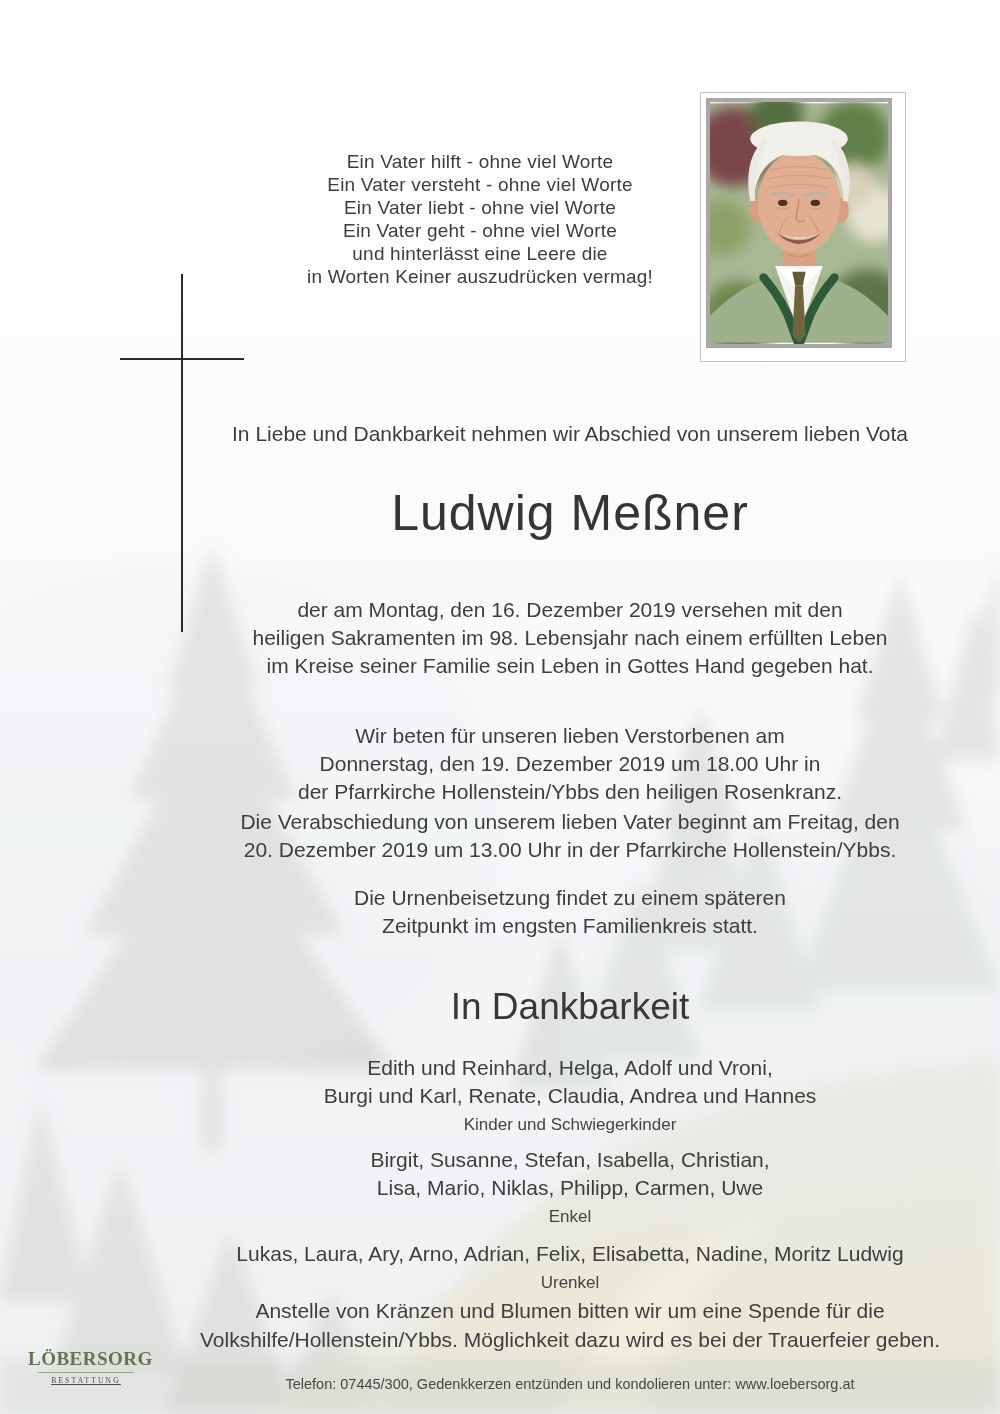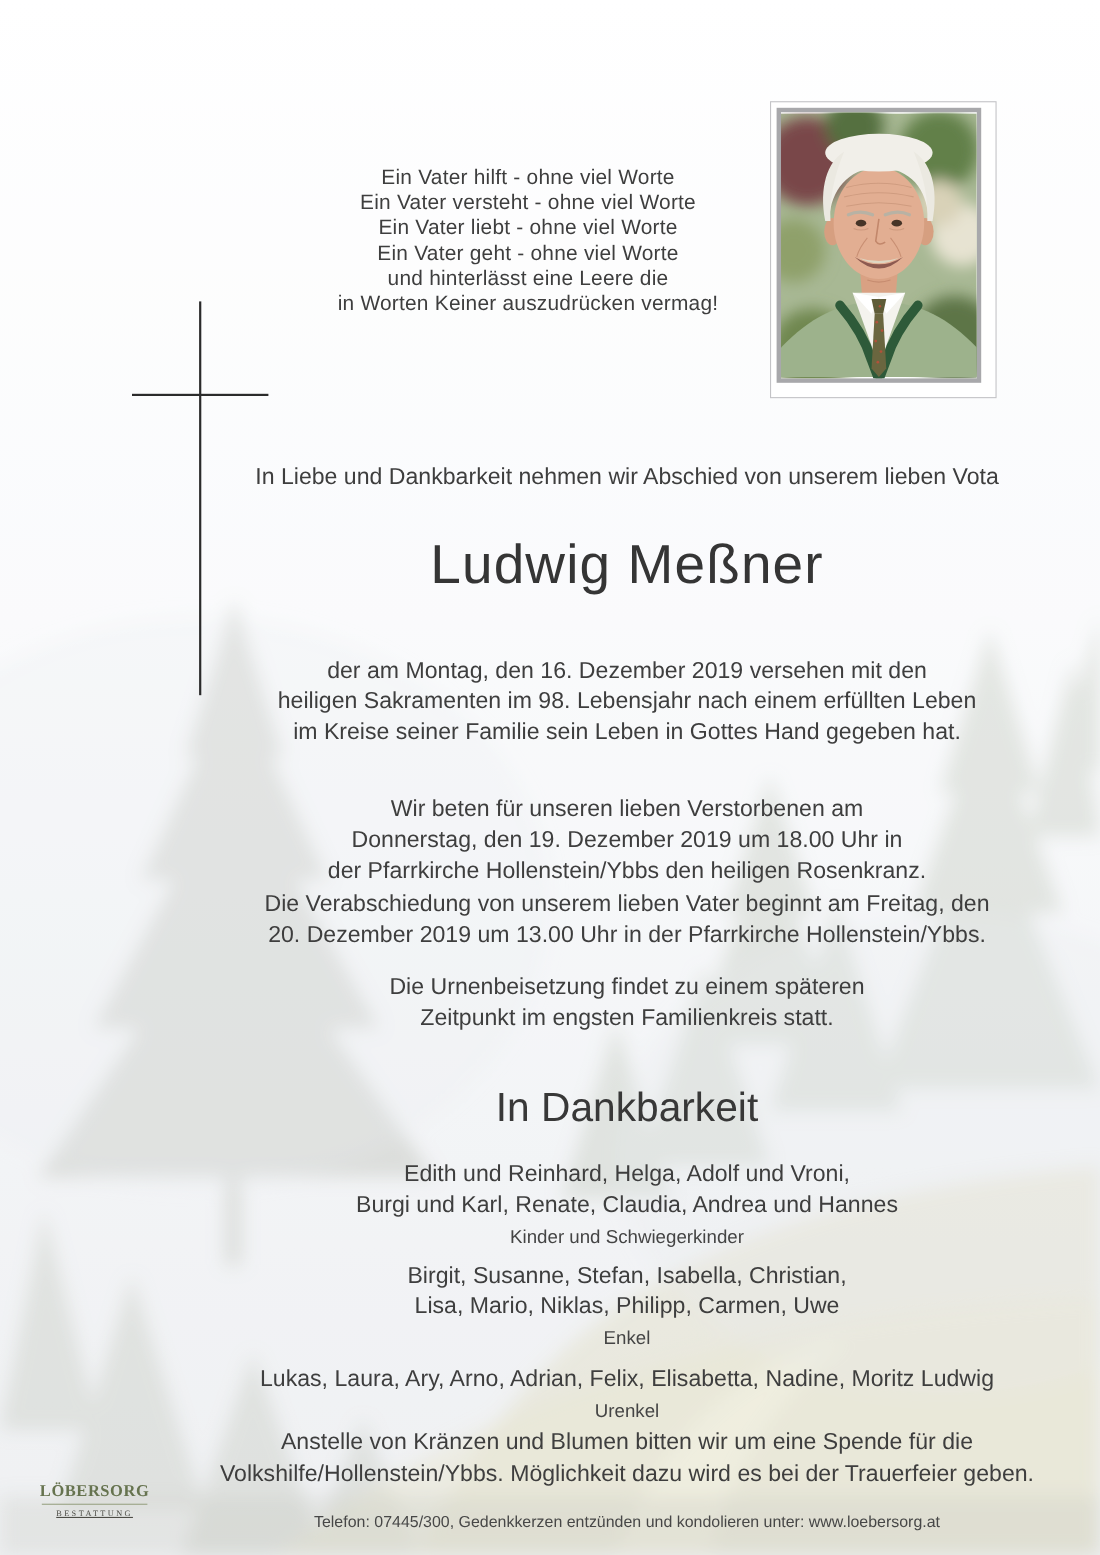--- a/index.html
+++ b/index.html
@@ -34,21 +34,21 @@
   .cross-h{position:absolute;left:120px;top:358px;width:124px;height:2px;background:#2b2b2b;}
   
   .photo-frame{
     position:absolute;left:700px;top:92px;width:194px;height:258px;
     background:#ffffff;border:1px solid #c3c3c6;padding:5px;
     box-shadow:0 0 0 0 transparent;
   }
   .photo-inner{border:4px solid #a8a8ab;width:186px;height:250px;box-sizing:border-box;overflow:hidden;}
   
   .logo{position:absolute;left:28px;top:1348px;width:116px;text-align:center;}
-  .logo-name{font-family:"Liberation Serif","DejaVu Serif",serif;font-size:15px;letter-spacing:.5px;font-weight:600;color:#66734f;}
+  .logo-name{font-family:"Liberation Serif","DejaVu Serif",serif;font-size:19px;letter-spacing:.5px;font-weight:600;color:#66734f;}
   .logo-rule{height:1px;background:#9aa384;margin:2px 10px 3px 10px;}
   .logo-sub{font-family:"Liberation Serif","DejaVu Serif",serif;font-size:7.5px;letter-spacing:2.2px;color:#4c4c46;text-decoration:underline;}
 </style>
 </head>
 <body>
 
 <div class="page">
 
   <svg class="bg" width="1000" height="1414" viewBox="0 0 1000 1414">
     <defs>

